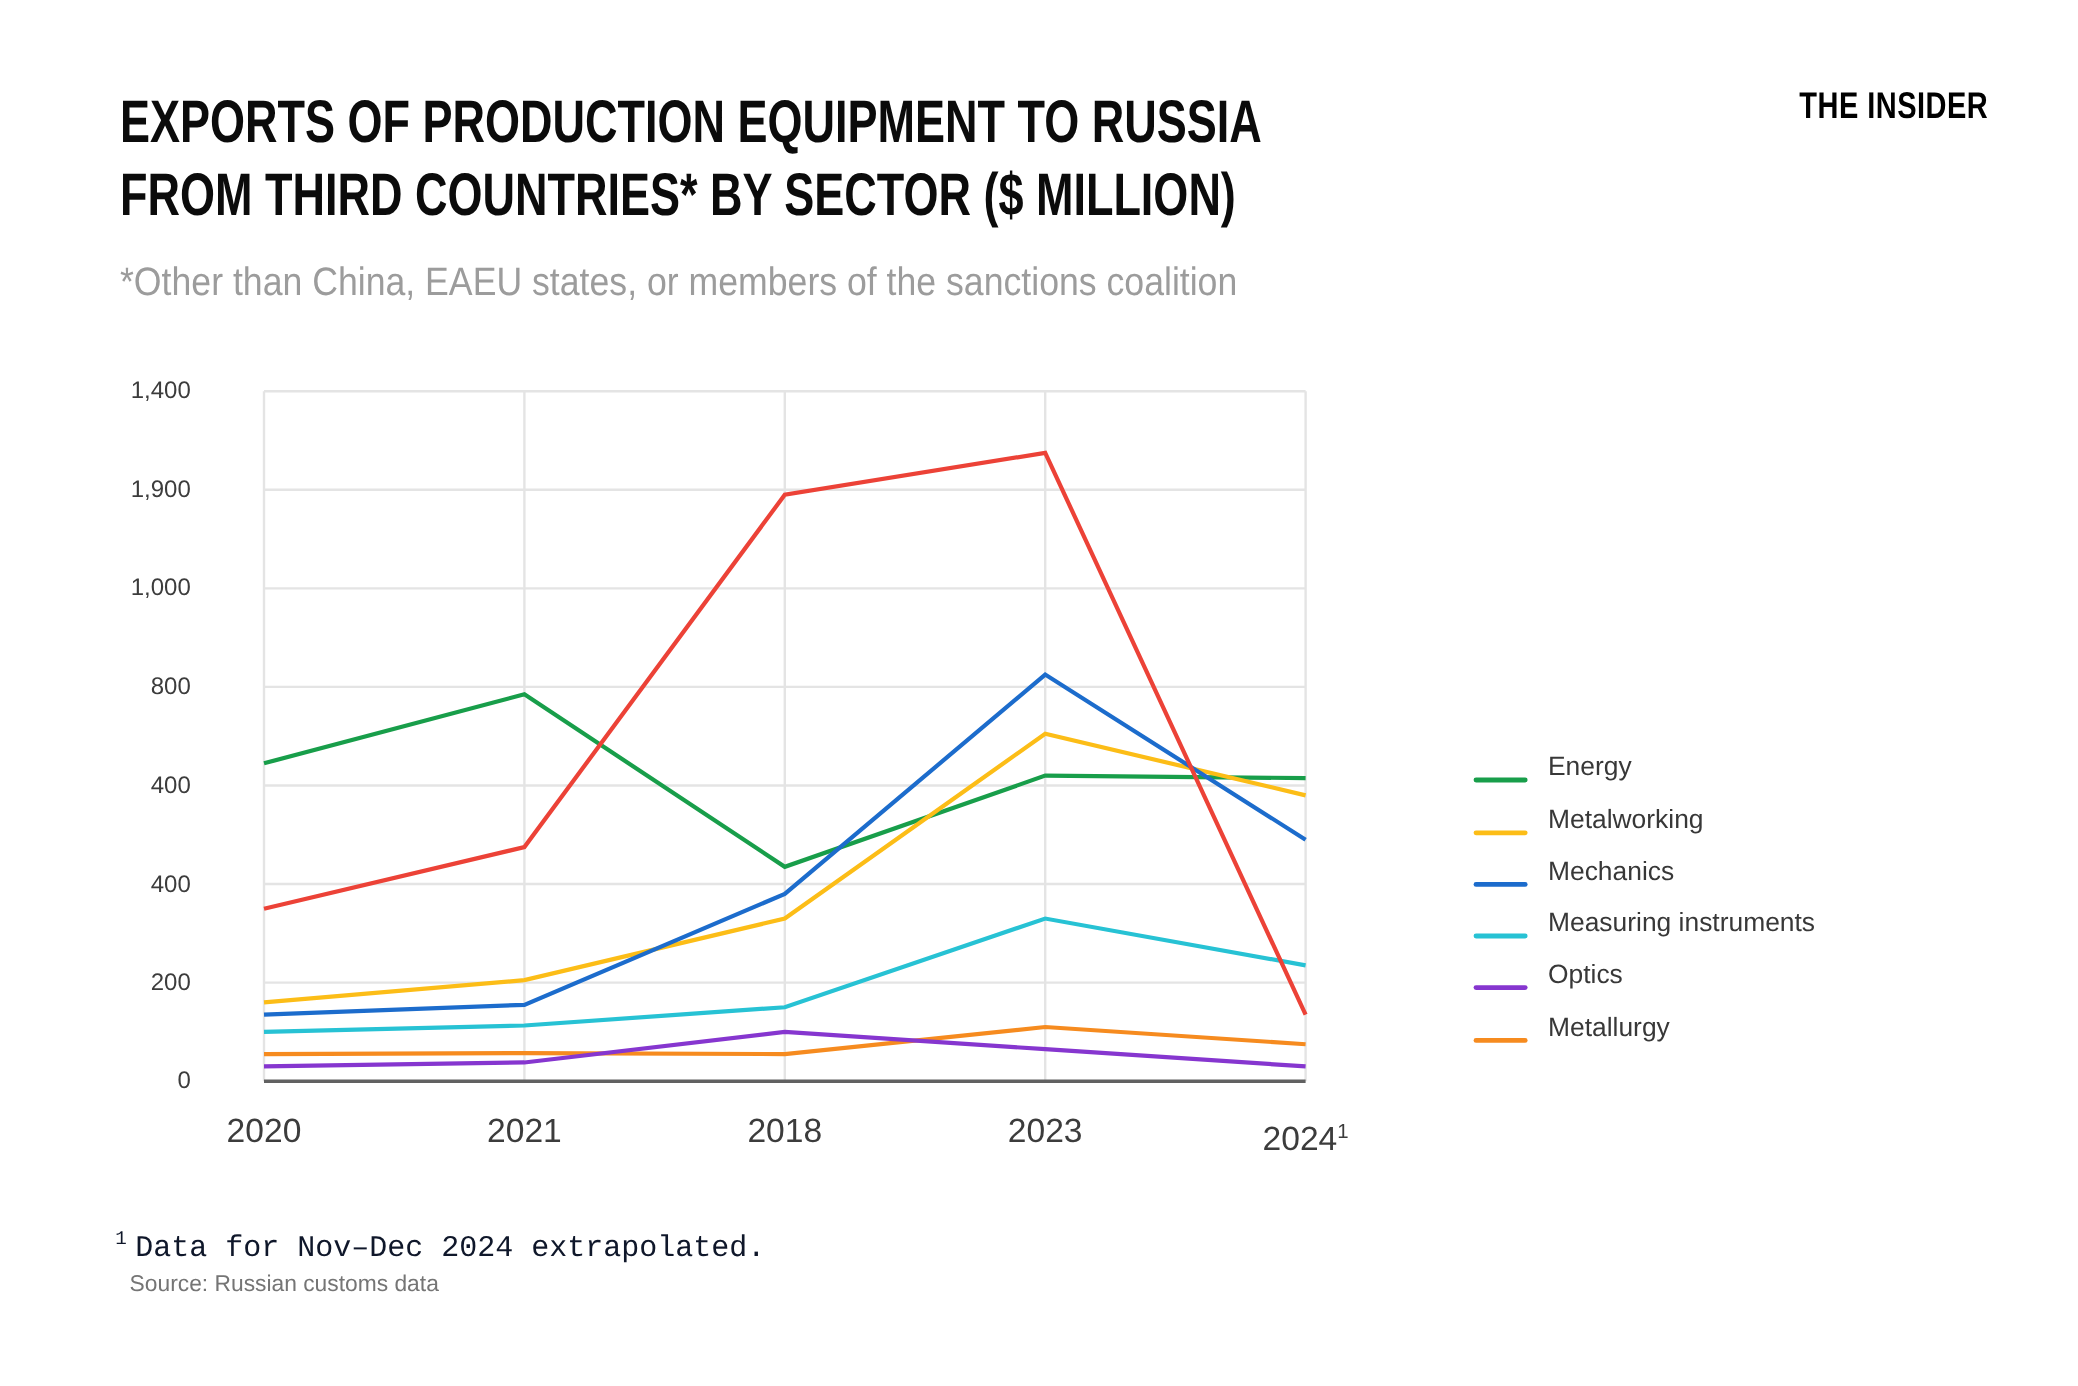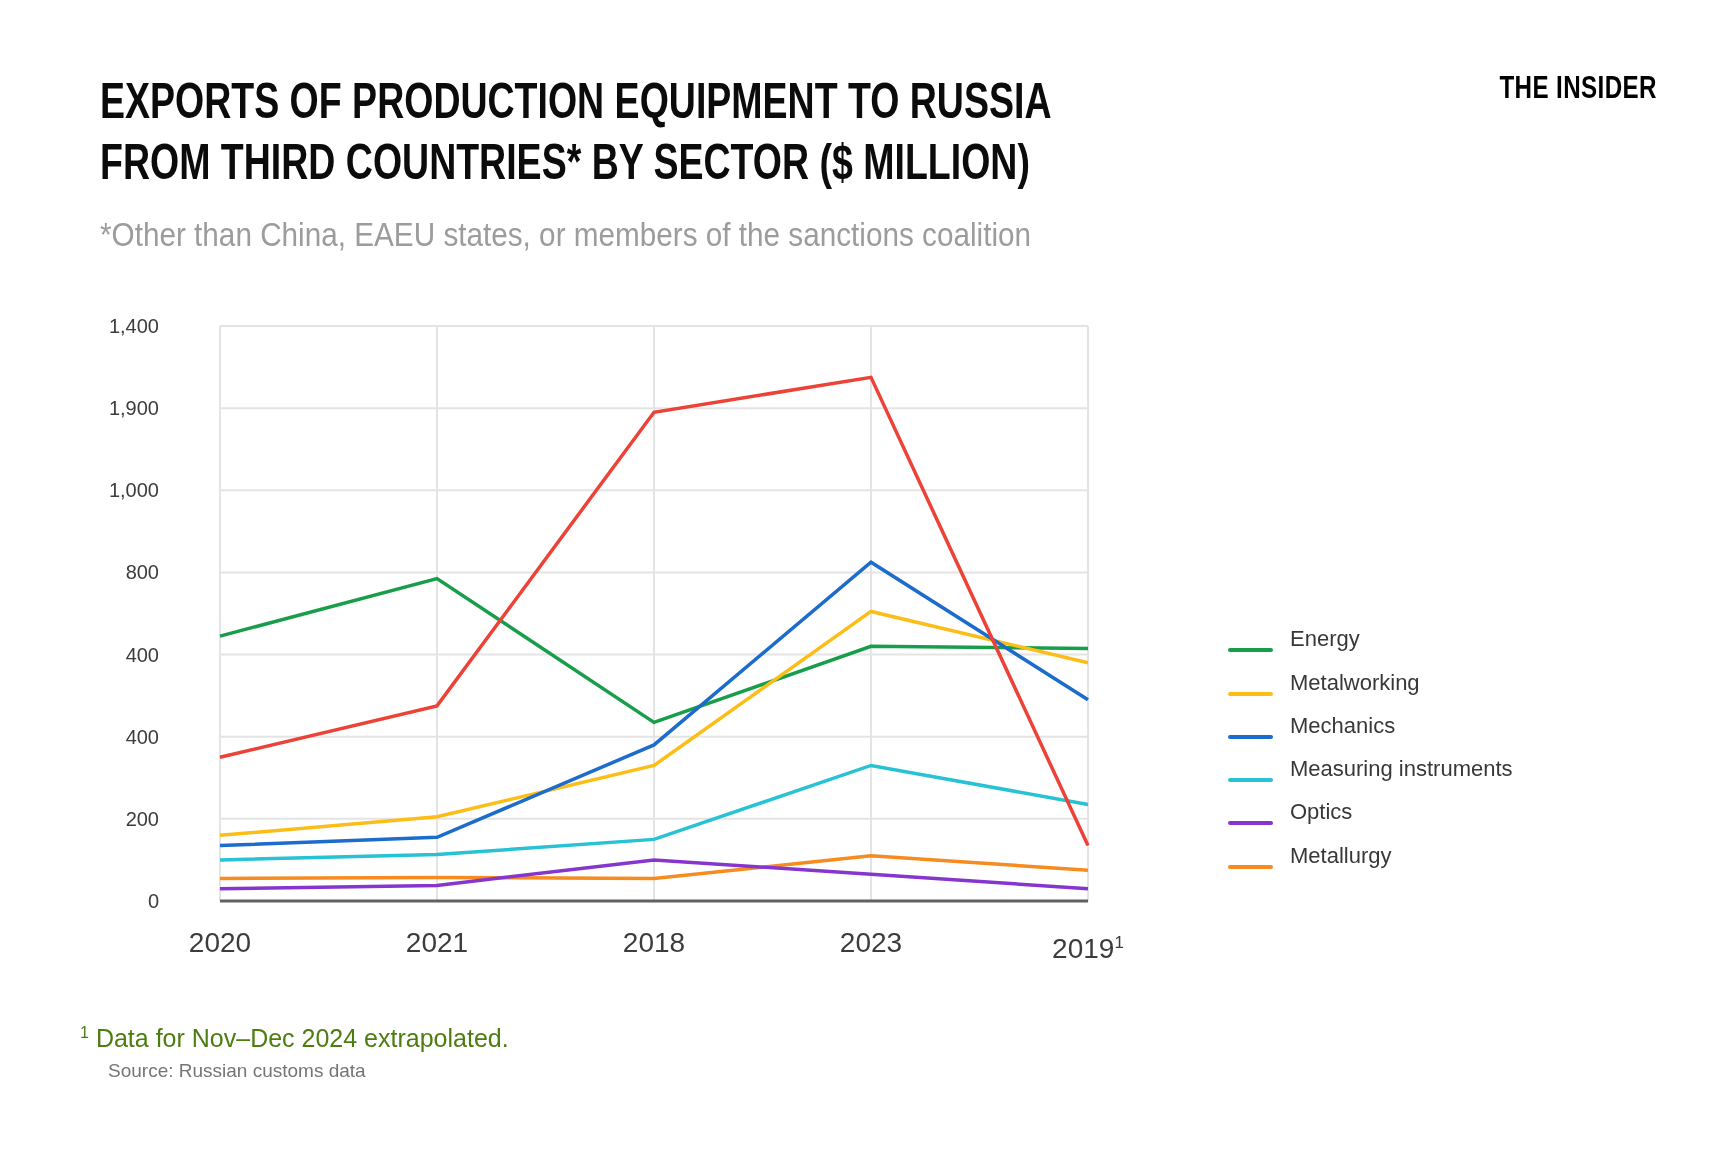--- a/index.html
+++ b/index.html
@@ -83,25 +83,26 @@
     margin-right: 17px;
     flex: 0 0 auto;
   }
   .legend-label {
     font-size: 22px;
     color: #383838;
     white-space: nowrap;
   }
 
   .footnote {
-    left: 80px;
+    left: 96px;
     top: 1024px;
     font-size: 25px;
-    color: #4d7c0f;
+    color: #0f172a;
     white-space: nowrap;
+    font-family: Liberation Mono, monospace;
   }
   .footnote sup { font-size: 16px; margin-right: 7px; }
   .source-note {
     left: 108px;
     top: 1060px;
     font-size: 19px;
     color: #757575;
     white-space: nowrap;
   }
 </style>
@@ -147,21 +148,21 @@
     <div class="ytick-label" style="top: 556.429px;">800</div>
     <div class="ytick-label" style="top: 474.286px;">1,000</div>
     <div class="ytick-label" style="top: 392.143px;">1,900</div>
     <div class="ytick-label" style="top: 310px;">1,400</div>
   </div>
 <div id="x-axis-labels">
     <div class="xtick-label" style="left: 150px; top: 928px;"><span>2020</span></div>
     <div class="xtick-label" style="left: 367px; top: 928px;"><span>2021</span></div>
     <div class="xtick-label" style="left: 584px; top: 928px;"><span>2018</span></div>
     <div class="xtick-label" style="left: 801px; top: 928px;"><span>2023</span></div>
-    <div class="xtick-label" style="left: 1018px; top: 928px;"><span>2019</span><sup>1</sup></div>
+    <div class="xtick-label" style="left: 1018px; top: 928px;"><span>2024</span><sup>1</sup></div>
   </div>
 
 <div class="abs legend" id="legend">
     <div class="legend-item">
       <span class="legend-swatch" style="background: rgb(24, 158, 74);"></span>
       <span class="legend-label">Energy</span>
     </div>
     <div class="legend-item">
       <span class="legend-swatch" style="background: rgb(252, 189, 23);"></span>
       <span class="legend-label">Metalworking</span>

